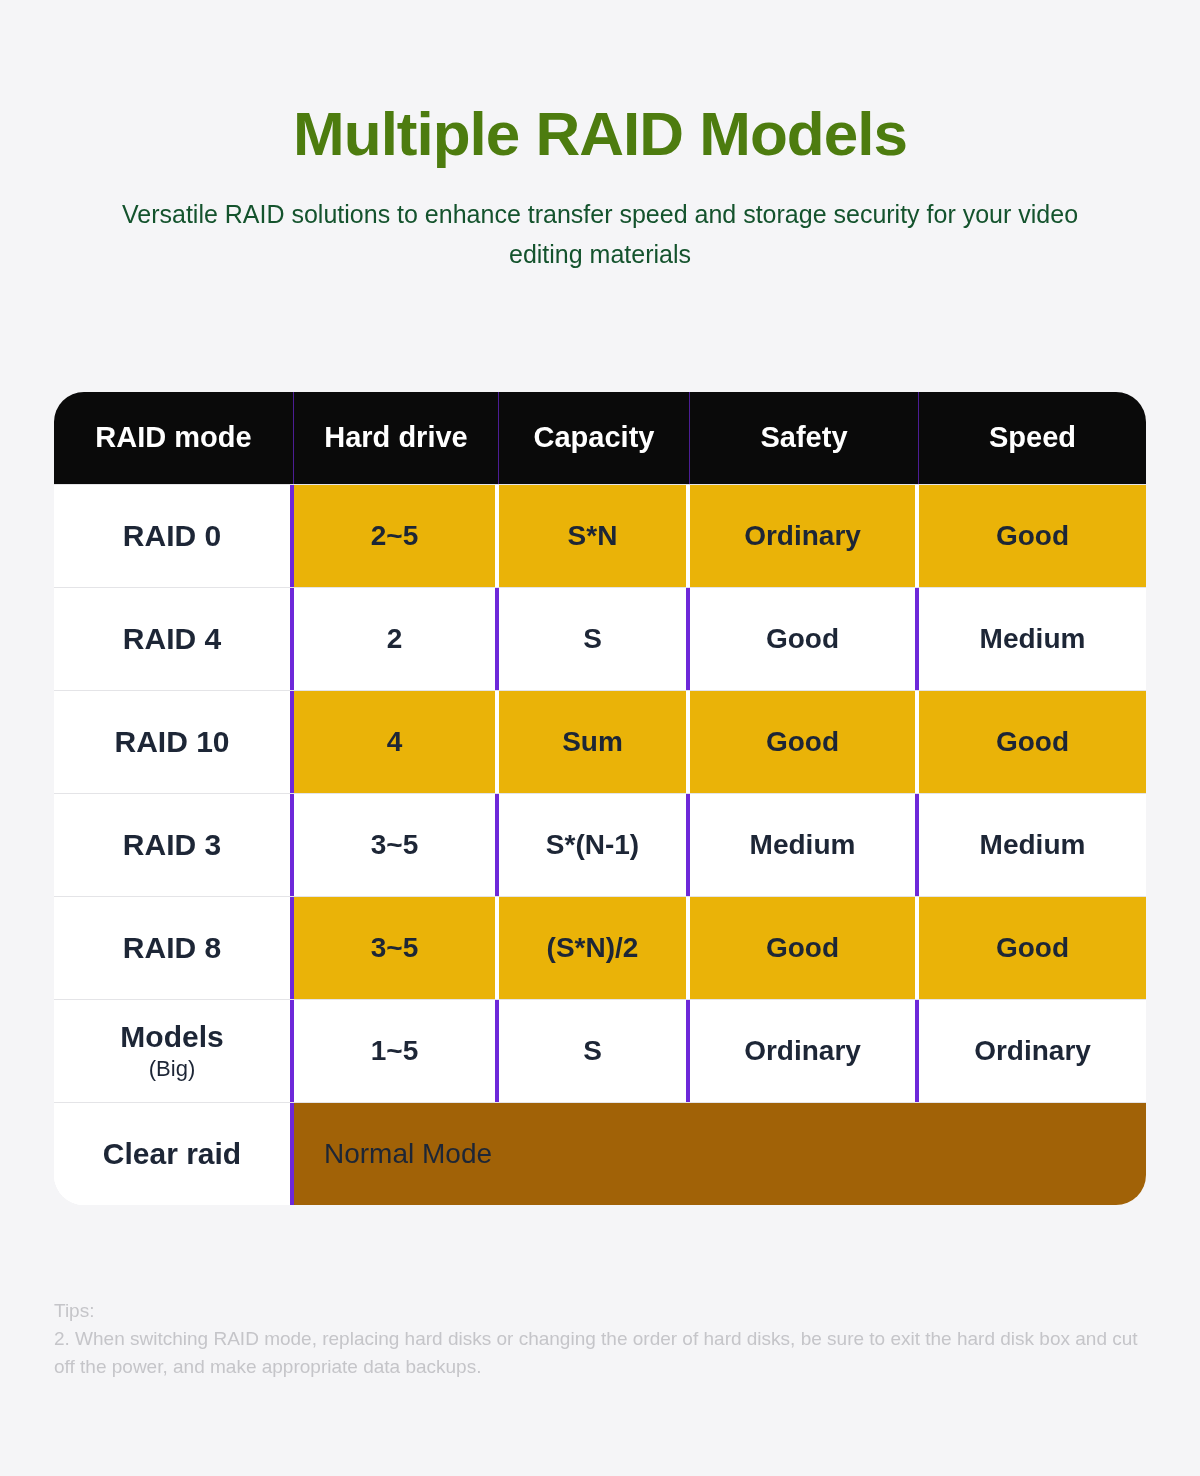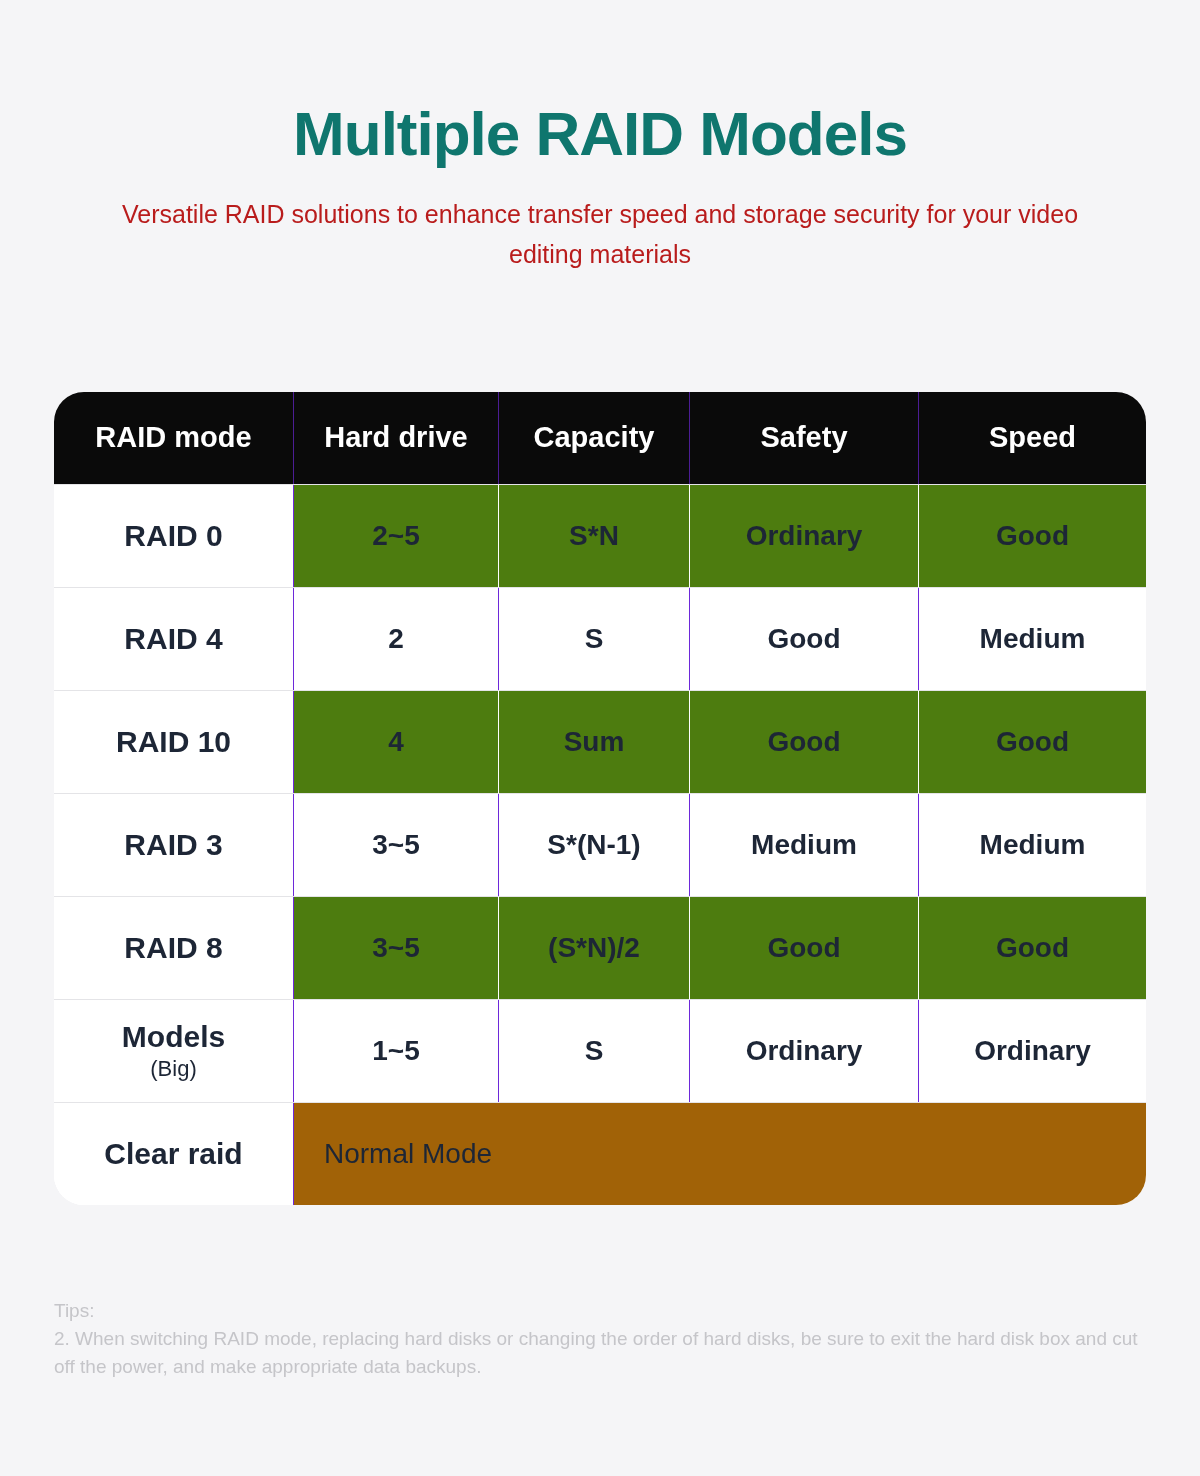--- a/index.html
+++ b/index.html
@@ -17,30 +17,30 @@
     box-sizing: border-box;
     padding-top: 98px;
   }
   .title {
     margin: 0 auto;
     text-align: center;
     font-size: 62px;
     line-height: 1.16;
     font-weight: 900;
     letter-spacing: -1px;
-    color: #0f766e;
+    color: #4d7c0f;
   }
   .subtitle {
     margin: 24px auto 0 auto;
     max-width: 1000px;
     text-align: center;
     font-size: 25px;
     line-height: 1.6;
     font-weight: 400;
-    color: #b91c1c;
+    color: #14532d;
   }
   .table-card {
     width: 1092px;
     margin: 118px auto 0 auto;
     border-radius: 30px;
     overflow: hidden;
     background: #ffffff;
   }
   .thead {
     display: grid;
@@ -71,32 +71,32 @@
     grid-template-columns: 240fr 852fr;
   }
   .cell {
     display: flex;
     flex-direction: column;
     align-items: center;
     justify-content: center;
     font-size: 28px;
     font-weight: 600;
     color: #1d2636;
-    border-right: 1px solid #6d28d9;
+    border-right: 4px solid #6d28d9;
     box-sizing: border-box;
     text-align: center;
   }
   .cell:last-child { border-right: none; }
   .cell.first {
     font-size: 30px;
     font-weight: 700;
     background: #ffffff;
   }
   .row.shaded .cell:not(.first) {
-    background: #4d7c0f;
+    background: #eab308;
     border-right-color: #ffffff;
   }
   .cell .sub {
     font-size: 22px;
     font-weight: 400;
     margin-top: 2px;
   }
   .cell.merged {
     align-items: flex-start;
     justify-content: center;

